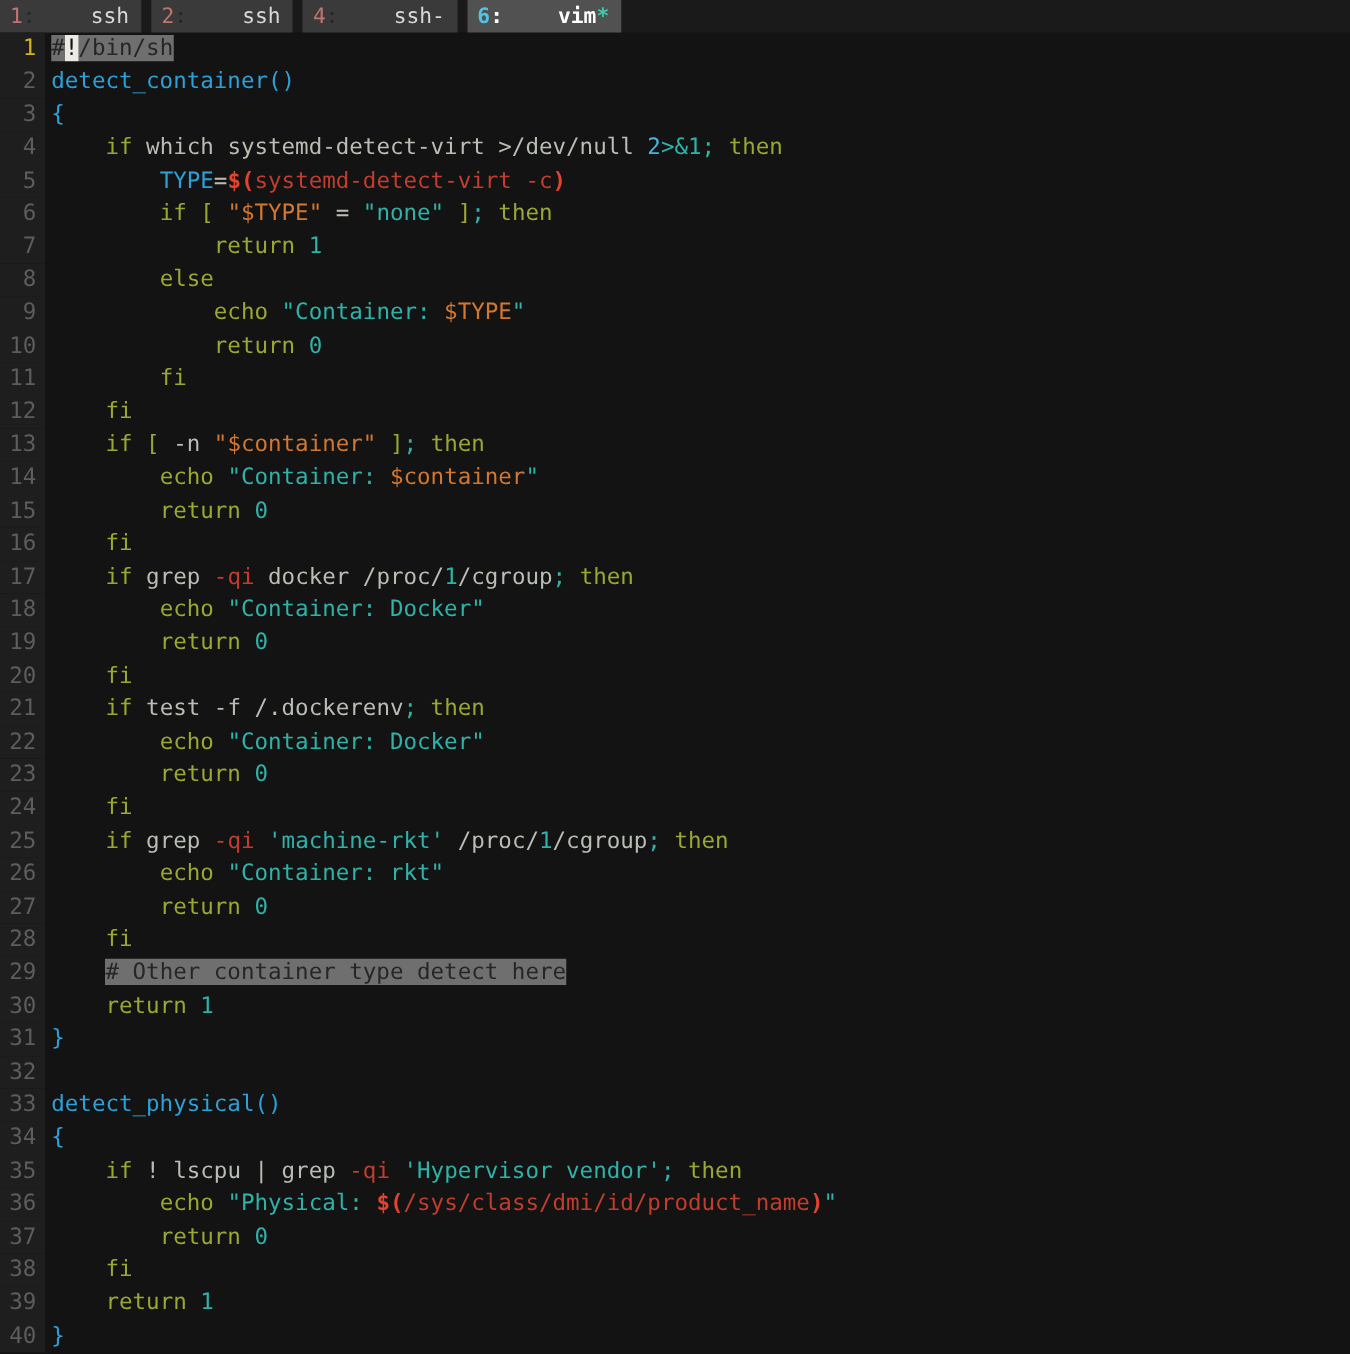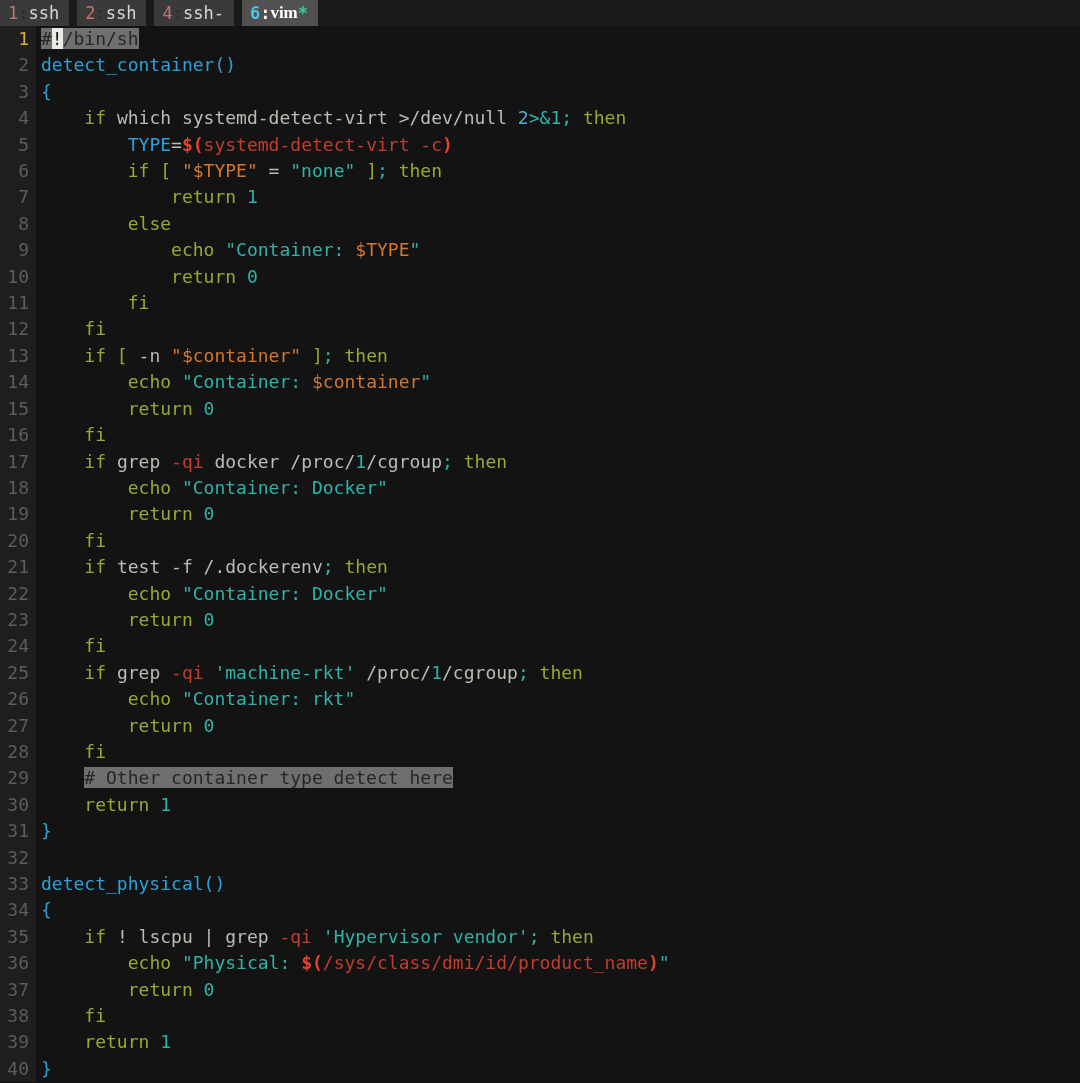--- a/index.html
+++ b/index.html
@@ -18,26 +18,26 @@
   }
   .tab{
     background:var(--tab-bg,#3a3a3a);
     padding:0 10px 0 8px;
     display:flex;align-items:center;
     white-space:pre;
     cursor:default;
   }
   .tab .idx{color:var(--tab-index,#c17573);}
   .tab .sep{color:#262626;}
-  .tab .name{color:var(--tab-text,#d8d8d8);}
+  .tab .name{color:var(--tab-text,#d8d8d8);margin-left:44px;}
   .tab .flag{color:var(--tab-flag,#3fc9a9);font-weight:bold;}
   .tab.active{background:var(--tab-active-bg,#505050);font-weight:bold;}
   .tab.active .idx{color:var(--tab-active-index,#4fc4e6);}
   .tab.active .sep{color:#ffffff;}
-  .tab.active .name{color:var(--tab-active-text,#ffffff);font-family:Liberation Serif, serif;}
+  .tab.active .name{color:var(--tab-active-text,#ffffff);}
   
   .editor{
     font-size:18px;line-height:26.42px;
     white-space:pre;
   }
   .row{display:flex;height:26.42px;}
   .gutter{
     width:36px;flex:0 0 36px;
     background:var(--gutter-bg,#1e1e1e);
     color:var(--line-number,#5d5d5d);

